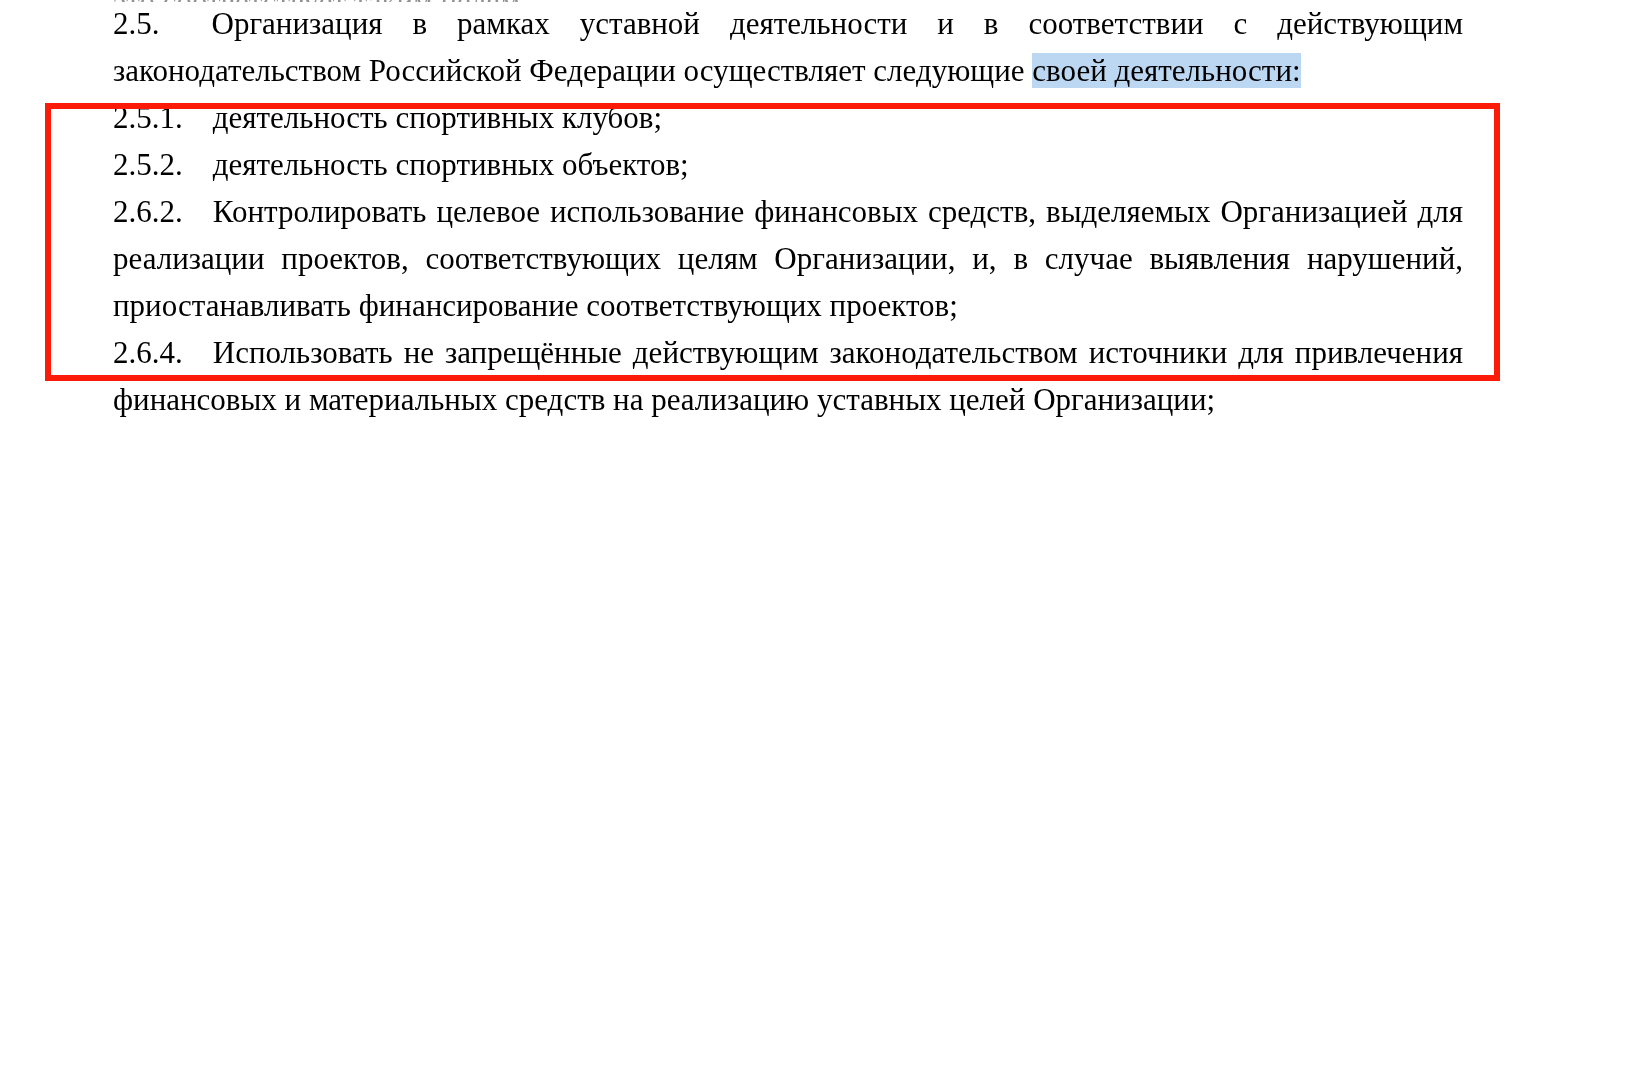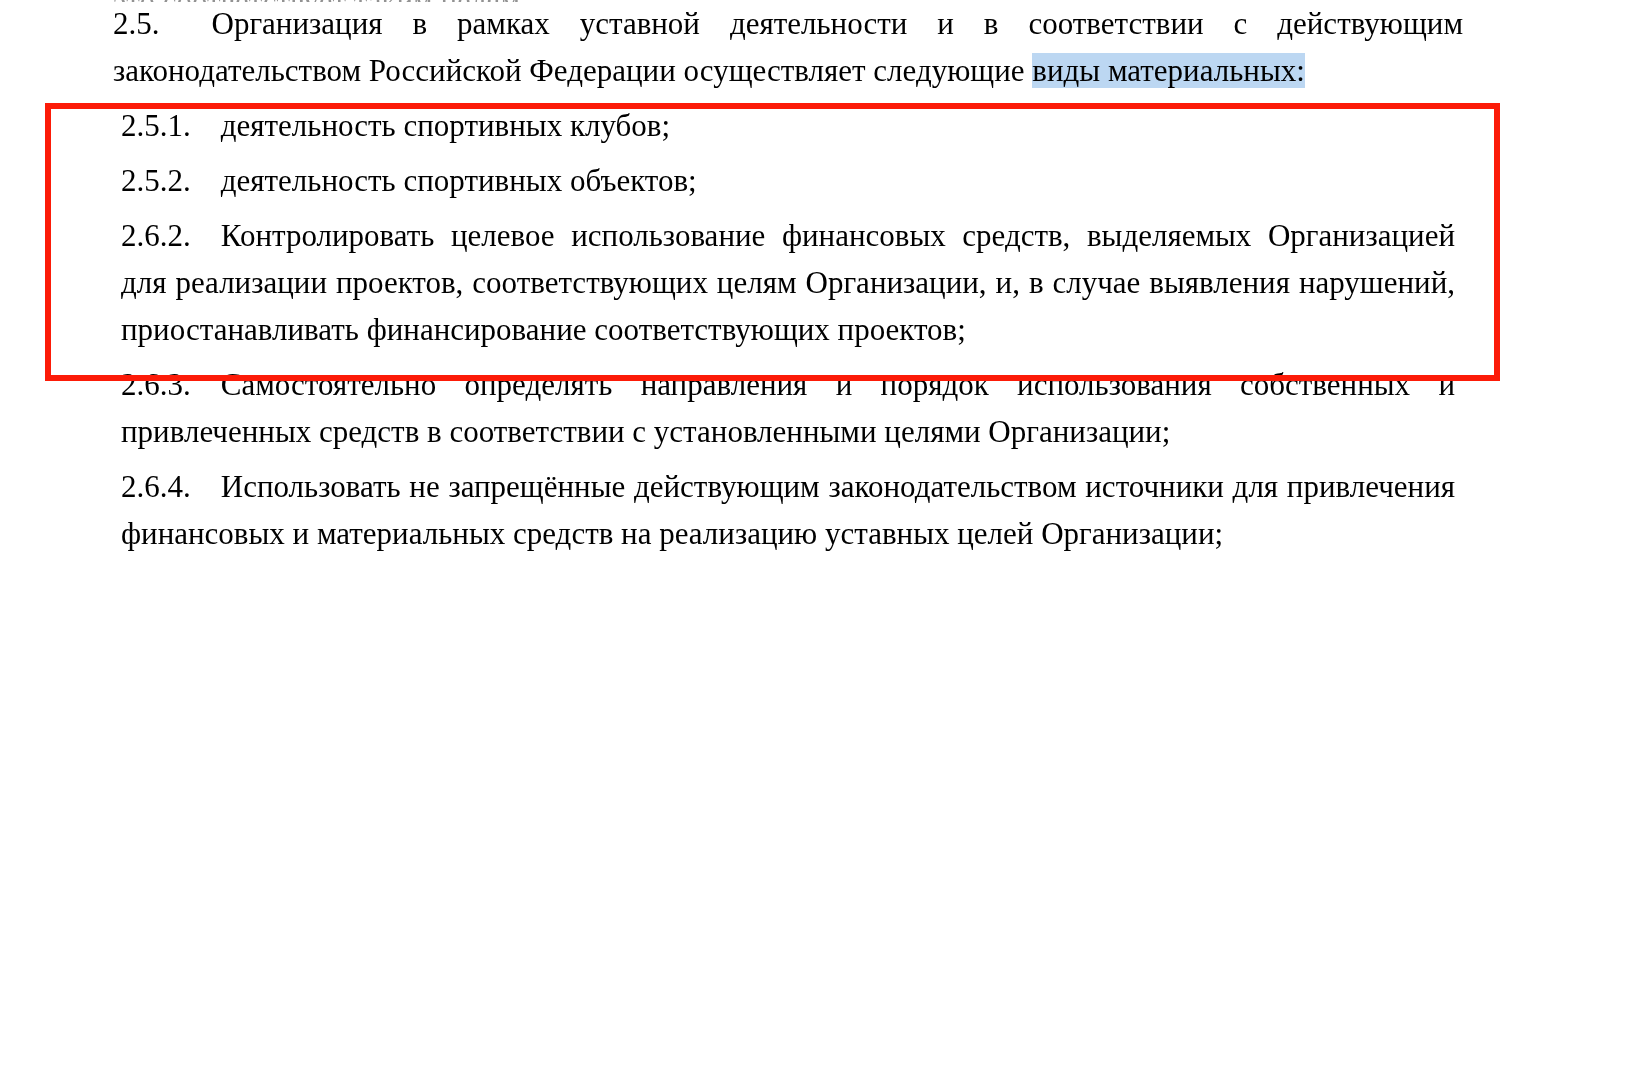--- a/index.html
+++ b/index.html
@@ -69,58 +69,55 @@
     height: 278px;
     border: 6px solid #fc1b08;
     box-sizing: border-box;
     pointer-events: none;
     z-index: 5;
   }
   .block-25 {
     margin-top: 0;
   }
   .list-item {
-    margin: 8px;
+    margin: 0;
     font-size: 31px;
     line-height: 47px;
     text-align: justify;
   }
 </style>
 </head>
 <body>
 
 <div class="page">
 
   <div class="clipped-top">это соответствует таким целям.</div>
 
   <div class="redbox"></div>
 
   <p class="para block-25">
-    <span class="num">2.5.</span><span class="gap-wide"></span><span>Организация в рамках уставной деятельности и в соответствии с действующим законодательством Российской Федерации осуществляет следующие </span><span class="hl">виды материальных:</span>
+    <span class="num">2.5.</span><span class="gap-wide"></span><span>Организация в рамках уставной деятельности и в соответствии с действующим законодательством Российской Федерации осуществляет следующие </span><span class="hl">своей деятельности:</span>
   </p>
 
   <p class="list-item">
     <span class="num">2.5.1.</span><span class="gap-med"></span><span>деятельность спортивных клубов;</span>
   </p>
 
   <p class="list-item">
     <span class="num">2.5.2.</span><span class="gap-med"></span><span>деятельность спортивных объектов;</span>
   </p>
 
 
 
 
 
 
   <p class="list-item">
     <span class="num">2.6.2.</span><span class="gap-med"></span><span>Контролировать целевое использование финансовых средств, выделяемых Организацией для реализации проектов, соответствующих целям Организации, и, в случае выявления нарушений, приостанавливать финансирование соответствующих проектов;</span>
   </p>
 
-  <p class="list-item">
-    <span class="num">2.6.3.</span><span class="gap-med"></span><span>Самостоятельно определять направления и порядок использования собственных и привлеченных средств в соответствии с установленными целями Организации;</span>
-  </p>
 
   <p class="list-item">
     <span class="num">2.6.4.</span><span class="gap-med"></span><span>Использовать не запрещённые действующим законодательством источники для привлечения финансовых и материальных средств на реализацию уставных целей Организации;</span>
   </p>
 
 
 </div>
 
 </body></html>

